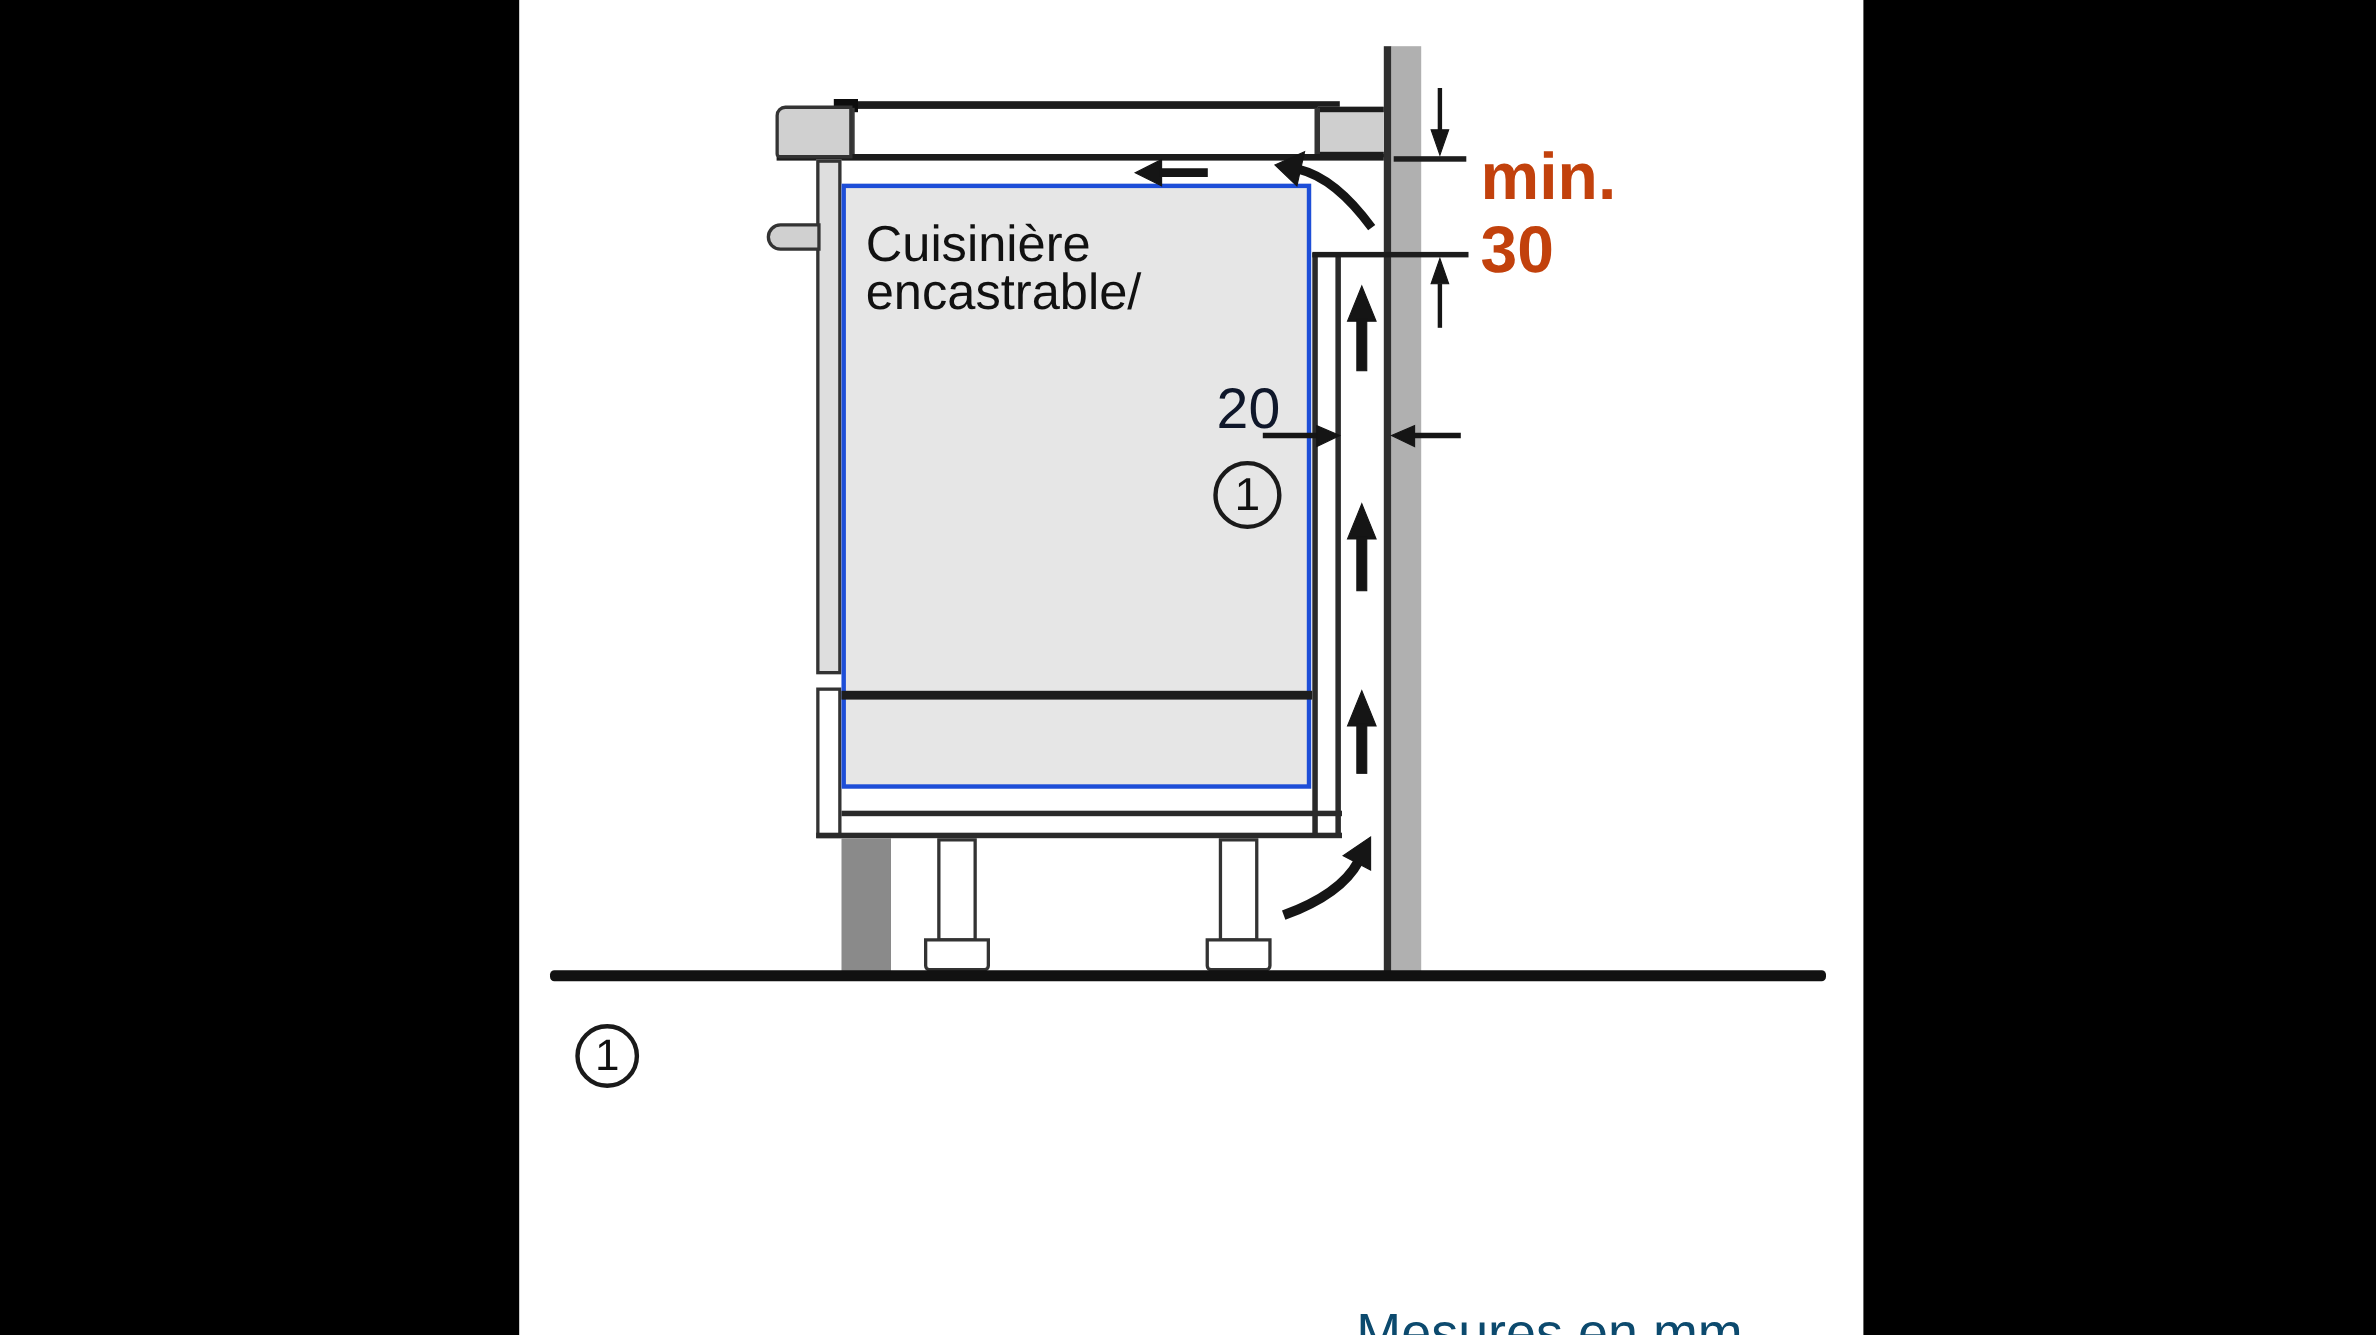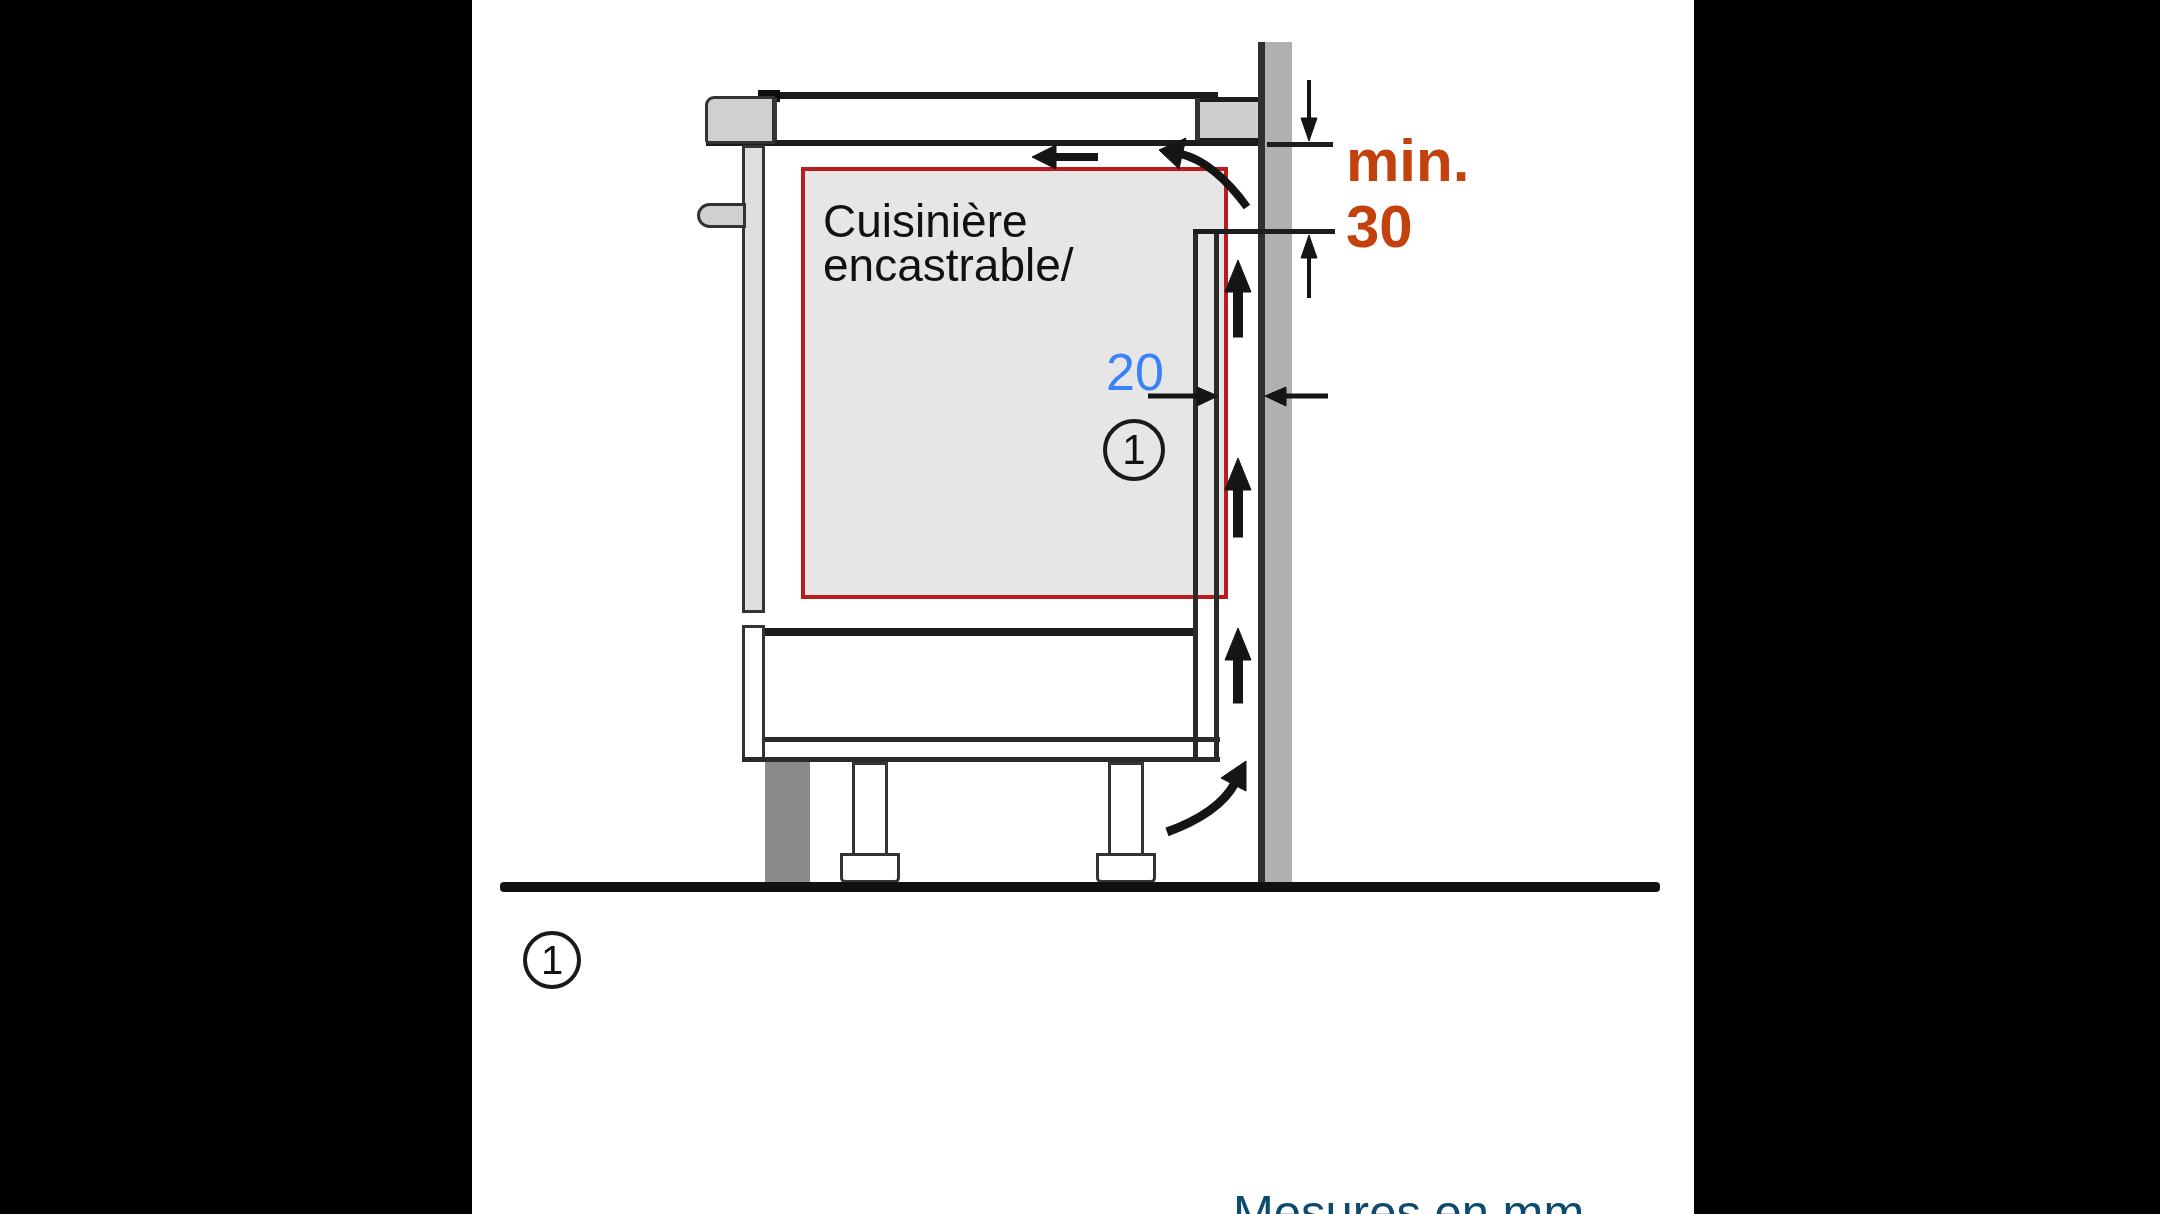--- a/index.html
+++ b/index.html
@@ -25,21 +25,21 @@
   .hob-left{left:705px;top:96px;width:70px;height:48px;background:#d0d0d0;
             border:3px solid #333;border-radius:9px 0 0 4px;}
 
   
   .strip-upper{left:742px;top:145px;width:23px;height:468px;background:#dedede;border:3px solid #333;}
   .strip-lower{left:742px;top:625px;width:23px;height:137px;background:#fff;border:3px solid #333;}
   .knob{left:697px;top:203px;width:49px;height:25px;background:#d0d0d0;
         border:3px solid #333;border-radius:13px 0 0 13px;}
 
   
-  .oven{left:801px;top:167px;width:427px;height:432px;background:#e6e6e6;border:4px solid #b91c1c;}
+  .oven{left:765px;top:167px;width:427px;height:550px;background:#e6e6e6;border:4px solid #1d4ed8;}
   .oven-label{padding:28px 0 0 18px;font-size:46px;line-height:44px;color:#111;}
 
   
   .line-a{left:765px;top:628px;width:428px;height:8px;background:#1d1d1d;}
   .line-b{left:765px;top:737px;width:455px;height:5px;background:#2a2a2a;}
   .line-c{left:742px;top:757px;width:478px;height:5px;background:#2a2a2a;}
   .panel-l{left:1193px;top:230px;width:5px;height:530px;background:#2a2a2a;}
   .panel-r{left:1214px;top:230px;width:5px;height:530px;background:#2a2a2a;}
   .dim2{left:1193px;top:229px;width:142px;height:5px;background:#1d1d1d;}
   .dim1{left:1267px;top:142px;width:66px;height:5px;background:#1d1d1d;}
@@ -54,21 +54,21 @@
   .floor{left:500px;top:882px;width:1160px;height:10px;background:#111;border-radius:4px;}
 
   
   .marker{border:4px solid #1a1a1a;border-radius:50%;background:transparent;
           display:flex;align-items:center;justify-content:center;font-size:42px;color:#111;}
   .marker.diagram{left:1103px;top:419px;width:62px;height:62px;}
   .marker.legend{left:523px;top:931px;width:58px;height:58px;font-size:40px;}
 
   
   .t-min{left:1346px;top:128px;font-size:60px;line-height:66px;color:#c2410c;font-weight:bold;}
-  .t-20{left:1106px;top:342px;font-size:52px;color:#3b82f6;}
+  .t-20{left:1106px;top:342px;font-size:52px;color:#0f172a;}
   .t-note{left:527px;top:998px;font-size:52px;line-height:64px;color:#0f0f0f;}
   .t-units{left:1233px;top:1184px;font-size:49px;color:#0c4a6e;}
 
   svg.arrows{position:absolute;left:0;top:0;width:2160px;height:1214px;pointer-events:none;}
   svg.arrows *{stroke:#151515;fill:#151515;}
   svg.arrows .noline{fill:none;}
 </style>
 </head>
 <body>
 

